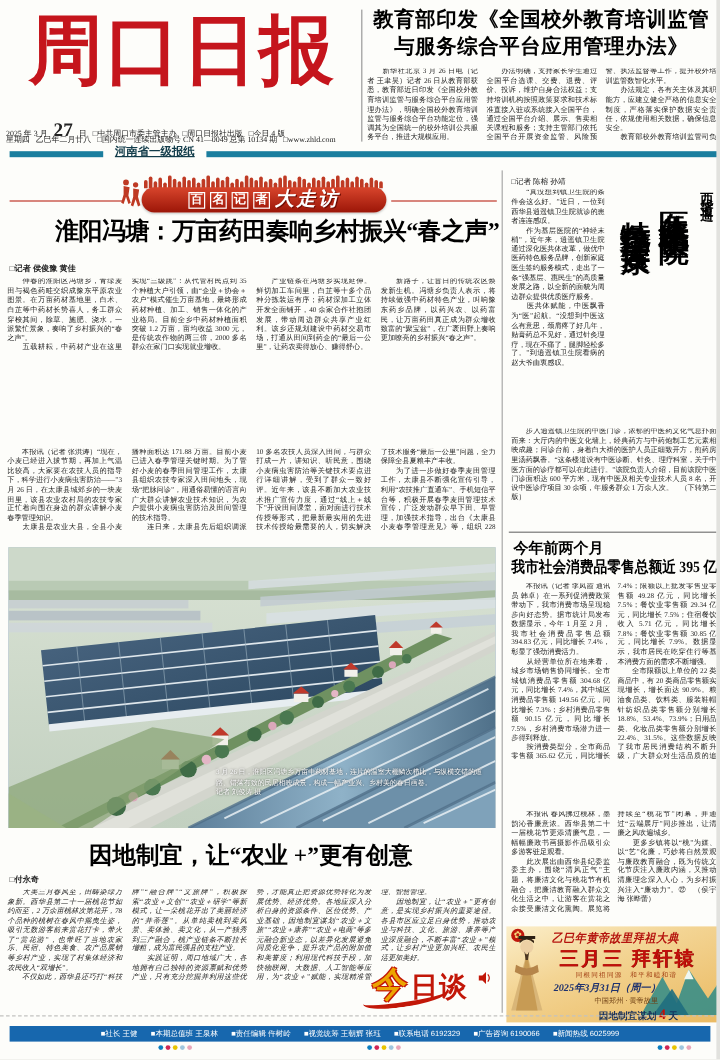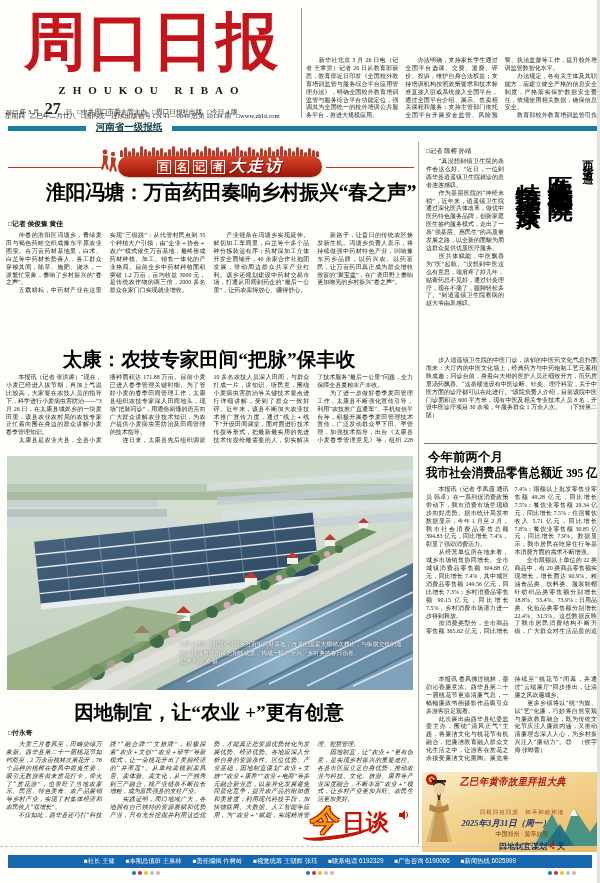--- a/index.html
+++ b/index.html
@@ -107,21 +107,20 @@
   .d1{background:#0d7ec0;} .d2{background:#d02555;} .d3{background:#e8c400;}
   .d4{background:#9fc6de;} .d5{background:#e9a7ba;}
   .page-edge{left:597px;top:0;width:3px;height:883px;background:#e2e2de;}
 </style>
 </head>
 <body>
 
 <div class="page">
 
   <div class="abs mast-title">周口日报</div>
-  <div class="abs mast-pinyin">ZHOUKOU RIBAO</div>
 
   <div class="abs dateline" style="top:100px;">
     <span>2025 年 3 月</span>
     <span class="date-day">27</span>
     <span>日</span>
     <span>□中共周口市委主管主办</span>
     <span>□周口日报社出版</span>
     <span>□今日 4 版</span>
   </div>
   <div class="abs dateline" style="top:112px;">
@@ -130,20 +129,22 @@
     <span>□国内统一连续出版物号 CN 41—0049 总第 10134 期</span>
     <span>□www.zhld.com</span>
   </div>
 
   <div class="abs vrule-mast"></div>
   <div class="abs band"></div>
   <div class="abs band-label-wrap">
     <div class="band-label">河南省一级报纸</div>
   </div>
 
+  <div class="abs tr-head">教育部印发《全国校外教育培训监管
+与服务综合平台应用管理办法》</div>
   <div class="abs tr-body body-text jt">　　新华社北京 3 月 26 日电（记者 王聿昊）记者 26 日从教育部获悉，教育部近日印发《全国校外教育培训监管与服务综合平台应用管理办法》，明确全国校外教育培训监管与服务综合平台功能定位，强调其为全国统一的校外培训公共服务平台，推进大规模应用。
 　　办法明确，支持家长学生通过全国平台选课、交费、退费、评价、投诉，维护自身合法权益；支持培训机构按照政策要求和技术标准直接入驻或系统接入全国平台，通过全国平台介绍、展示、售卖相关课程和服务；支持主管部门依托全国平台开展资金监管、风险预警、执法监督等工作，提升校外培训监管数智化水平。
 　　办法规定，各有关主体及其职能方，应建立健全严格的信息安全制度，严格落实保护数据安全责任，依规使用相关数据，确保信息安全。
 　　教育部校外教育培训监管司负责人介绍，全国平台支持培训机构向社会公众展示实名认证课程、从业人员等相关信息，便于家长学生知晓真实机构情况并加以选择，限制、打击各类虚假宣传和违规竞争行为，维护家长学生合法权益。目前，纳入全国校外教育培训监管与服务综合平台统一管理的合规机构达 12 万余家。</div>
 
   <div class="abs banner-line" style="left:8px;width:94px;"></div>
   <div class="abs banner-line" style="left:326px;width:88px;"></div>
   <svg class="abs" style="left:100px;top:149px;" width="18" height="26" viewBox="0 0 18 26">
     <g fill="#bf3a24">
       <circle cx="5" cy="3" r="2.4"></circle>
@@ -212,21 +213,20 @@
     <span class="banner-script">大走访</span>
   </div>
 
   <div class="abs main-head">淮阳冯塘：万亩药田奏响乡村振兴“春之声”</div>
   <div class="abs byline" style="left:8px;top:219px;">□记者 侯俊豫 黄佳</div>
   <div class="abs main-body body-text jt">　　仲春的淮阳区冯塘乡，青绿麦田与褐色药畦交织成豫东平原农业图景。在万亩药材基地里，白术、白芷等中药材长势喜人，务工群众穿梭其间，除草、施肥、浇水，一派繁忙景象，奏响了乡村振兴的“春之声”。
 　　五载耕耘，中药材产业在这里实现“三级跳”：从代管村民点到 35 个种植大户引领，由“企业＋协会＋农户”模式催生万亩基地，最终形成药材种植、加工、销售一体化的产业格局。目前全乡中药材种植面积突破 1.2 万亩，亩均收益 3000 元，是传统农作物的两三倍，2000 多名群众在家门口实现就业增收。
 　　产业链条在冯塘乡实现延伸。鲜切加工车间里，白芷等十多个品种分拣装运有序；药材深加工立体开发全面铺开，40 余家合作社抱团发展，带动周边群众共享产业红利。该乡还规划建设中药材交易市场，打通从田间到药企的“最后一公里”，让药农卖得放心、赚得舒心。
 　　新路子，让昔日的传统农区焕发新生机。冯塘乡负责人表示，将持续做强中药材特色产业，叫响豫东药乡品牌，以药兴农、以药富民，让万亩药田真正成为群众增收致富的“聚宝盆”，在广袤田野上奏响更加嘹亮的乡村振兴“春之声”。</div>
 
-  <div class="abs tk-head">太康：农技专家田间“把脉”保丰收</div>
   <div class="abs tk-body body-text jt">　　本报讯（记者 张洪涛）“现在，小麦已经进入拔节期，再加上气温比较高，大家要在农技人员的指导下，科学进行小麦病虫害防治——”3 月 26 日，在太康县城郊乡的一块麦田里，该县农业农村局的农技专家正忙着向围在身边的群众讲解小麦春季管理知识。
 　　太康县是农业大县，全县小麦播种面积达 171.88 万亩。目前小麦已进入春季管理关键时期。为了管好小麦的春季田间管理工作，太康县组织农技专家深入田间地头，现场“把脉问诊”，用通俗易懂的语言向广大群众讲解农业技术知识，为农户提供小麦病虫害防治及田间管理的技术指导。
 　　连日来，太康县先后组织调派 10 多名农技人员深入田间，与群众打成一片，讲知识、听民意，围绕小麦病虫害防治等关键技术要点进行详细讲解，受到了群众一致好评。近年来，该县不断加大农业技术推广宣传力度，通过“线上＋线下”开设田间课堂，面对面进行技术传授等形式，把最新最实用的先进技术传授给最需要的人，切实解决了技术服务“最后一公里”问题，全力保障全县夏粮丰产丰收。
 　　为了进一步做好春季麦田管理工作，太康县不断强化宣传引导，利用“农技推广直通车”、手机短信平台等，积极开展春季麦田管理技术宣传，广泛发动群众早下田、早管理，加强技术指导，出台《太康县小麦春季管理意见》等，组织 228 名农技人员，联合全县 13 个农技推广区域站，实行专家包乡镇、农技人员包村制度，深入基层一线，开展苗情、墒情、虫情监测，指导农民科学开展春管，确保春季麦田管理工作健康有序开展。㉑</div>
 
   <div class="abs photo">
     <svg width="406" height="234" viewBox="0 0 406 234" preserveAspectRatio="none">
       <defs>
         <linearGradient id="sky" x1="0" y1="0" x2="0" y2="1">
           <stop offset="0" stop-color="#d9e2d4"></stop>
@@ -402,20 +402,21 @@
       <rect x="8" y="0" width="14" height="2.5" fill="#2c2014"></rect>
       <path d="M13 13 Q15 18 17 13 L16 20 L14 20 Z" fill="#4a3622"></path>
       <path d="M6 24 Q15 30 24 24 L25 30 Q15 36 5 30 Z" fill="#b5854a"></path>
     </svg>
     <svg class="ad-mtn" width="64" height="44" viewBox="0 0 64 44">
       <path d="M0 44 L18 12 L30 34 L40 6 L56 30 L64 18 L64 44 Z" fill="#2e8b88" opacity="0.85"></path>
       <path d="M10 44 L26 22 L40 44 Z" fill="#1f6e7e" opacity="0.9"></path>
       <path d="M40 6 L44 14 L36 14 Z" fill="#eef7f2"></path>
     </svg>
     <div class="ad-title">乙巳年黄帝故里拜祖大典</div>
+    <div class="ad-main">三月三  拜轩辕</div>
     <div class="ad-slogan">同根同祖同源　和平和睦和谐</div>
     <div class="ad-date">2025年3月31日（周一）</div>
     <div class="ad-place">中国郑州 · 黄帝故里</div>
     <div class="ad-count">
       <span>因地制宜谋划 </span><b>4</b><span> 天</span>
     </div>
   </div>
 
   <div class="abs foldline"></div>
   <div class="abs footbar">

